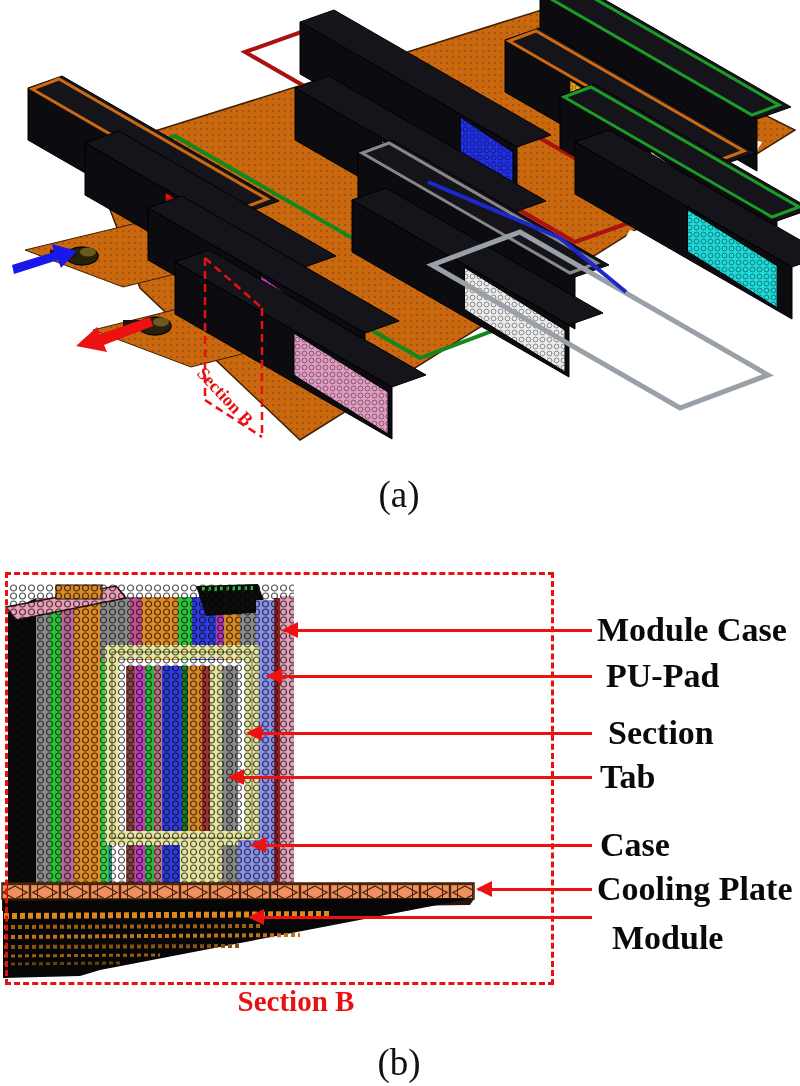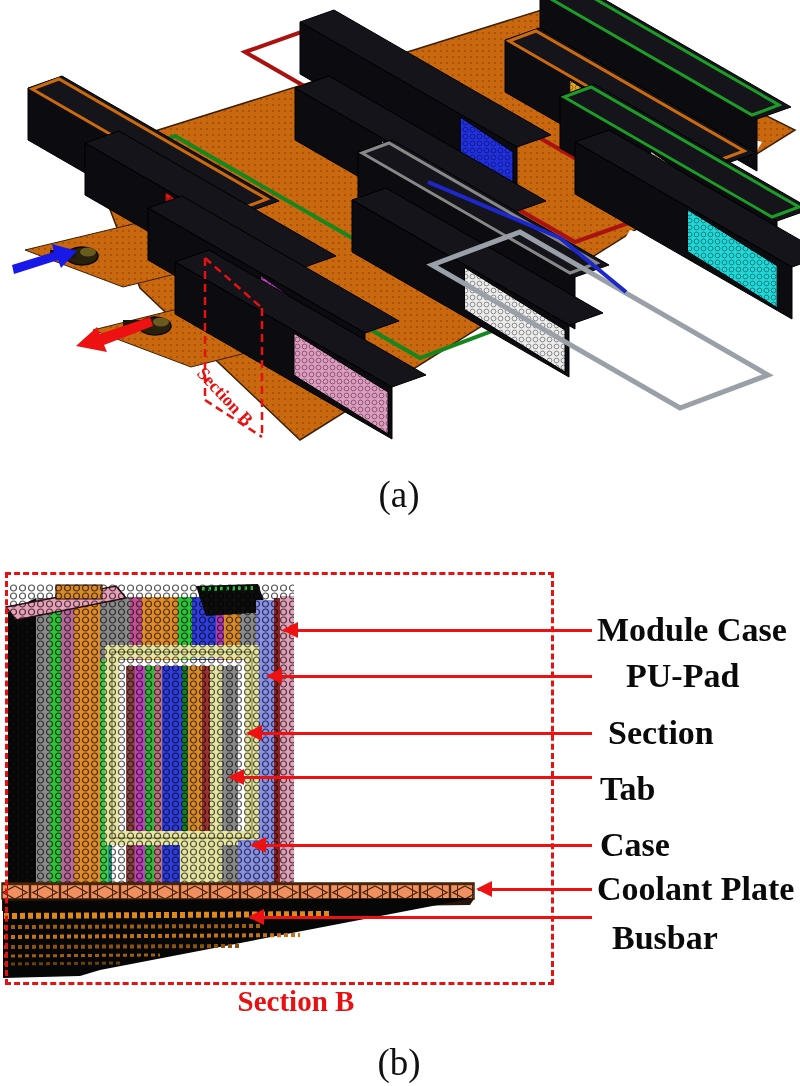--- a/index.html
+++ b/index.html
@@ -176,33 +176,33 @@
       </g>
   </svg>
 
   <div id="sectionB-box" style="left: 5px; top: 572px; width: 543px; height: 407px;"></div>
   <div id="labels-b">
       <div class="b-arrow-line" style="left: 284px; top: 628.5px; width: 308px;"></div>
       <div class="b-arrow-head" style="left: 282px; top: 622px;"></div>
       <div class="b-label" style="left: 597px; top: 630px;">Module Case</div>
       <div class="b-arrow-line" style="left: 268px; top: 674.5px; width: 324px;"></div>
       <div class="b-arrow-head" style="left: 266px; top: 668px;"></div>
-      <div class="b-label" style="left: 606px; top: 676px; margin-left: 20px;">PU-Pad</div>
+      <div class="b-label" style="left: 606px; top: 676px;">PU-Pad</div>
       <div class="b-arrow-line" style="left: 248px; top: 731.5px; width: 344px;"></div>
       <div class="b-arrow-head" style="left: 246px; top: 725px;"></div>
       <div class="b-label" style="left: 608px; top: 733px;">Section</div>
       <div class="b-arrow-line" style="left: 230px; top: 775.5px; width: 362px;"></div>
       <div class="b-arrow-head" style="left: 228px; top: 769px;"></div>
-      <div class="b-label" style="left: 600px; top: 777px; margin-top: 12px;">Tab</div>
+      <div class="b-label" style="left: 600px; top: 777px;">Tab</div>
       <div class="b-arrow-line" style="left: 252px; top: 843.5px; width: 340px;"></div>
       <div class="b-arrow-head" style="left: 250px; top: 837px;"></div>
       <div class="b-label" style="left: 600px; top: 845px;">Case</div>
       <div class="b-arrow-line" style="left: 478px; top: 887.5px; width: 114px;"></div>
       <div class="b-arrow-head" style="left: 476px; top: 881px;"></div>
-      <div class="b-label" style="left: 597px; top: 889px;">Coolant Plate</div>
+      <div class="b-label" style="left: 597px; top: 889px;">Cooling Plate</div>
       <div class="b-arrow-line" style="left: 250px; top: 915.5px; width: 342px;"></div>
       <div class="b-arrow-head" style="left: 248px; top: 909px;"></div>
-      <div class="b-label" style="left: 612px; top: 938px;">Busbar</div>
+      <div class="b-label" style="left: 612px; top: 938px;">Module</div>
     </div>
 
   <div id="sectionB-bottom-label" style="left: 296px; top: 1001px;">Section B</div>
   <div class="caption" id="caption-b" style="left: 399px; top: 1062px;">(b)</div>
 </div>
 
 </body></html>

